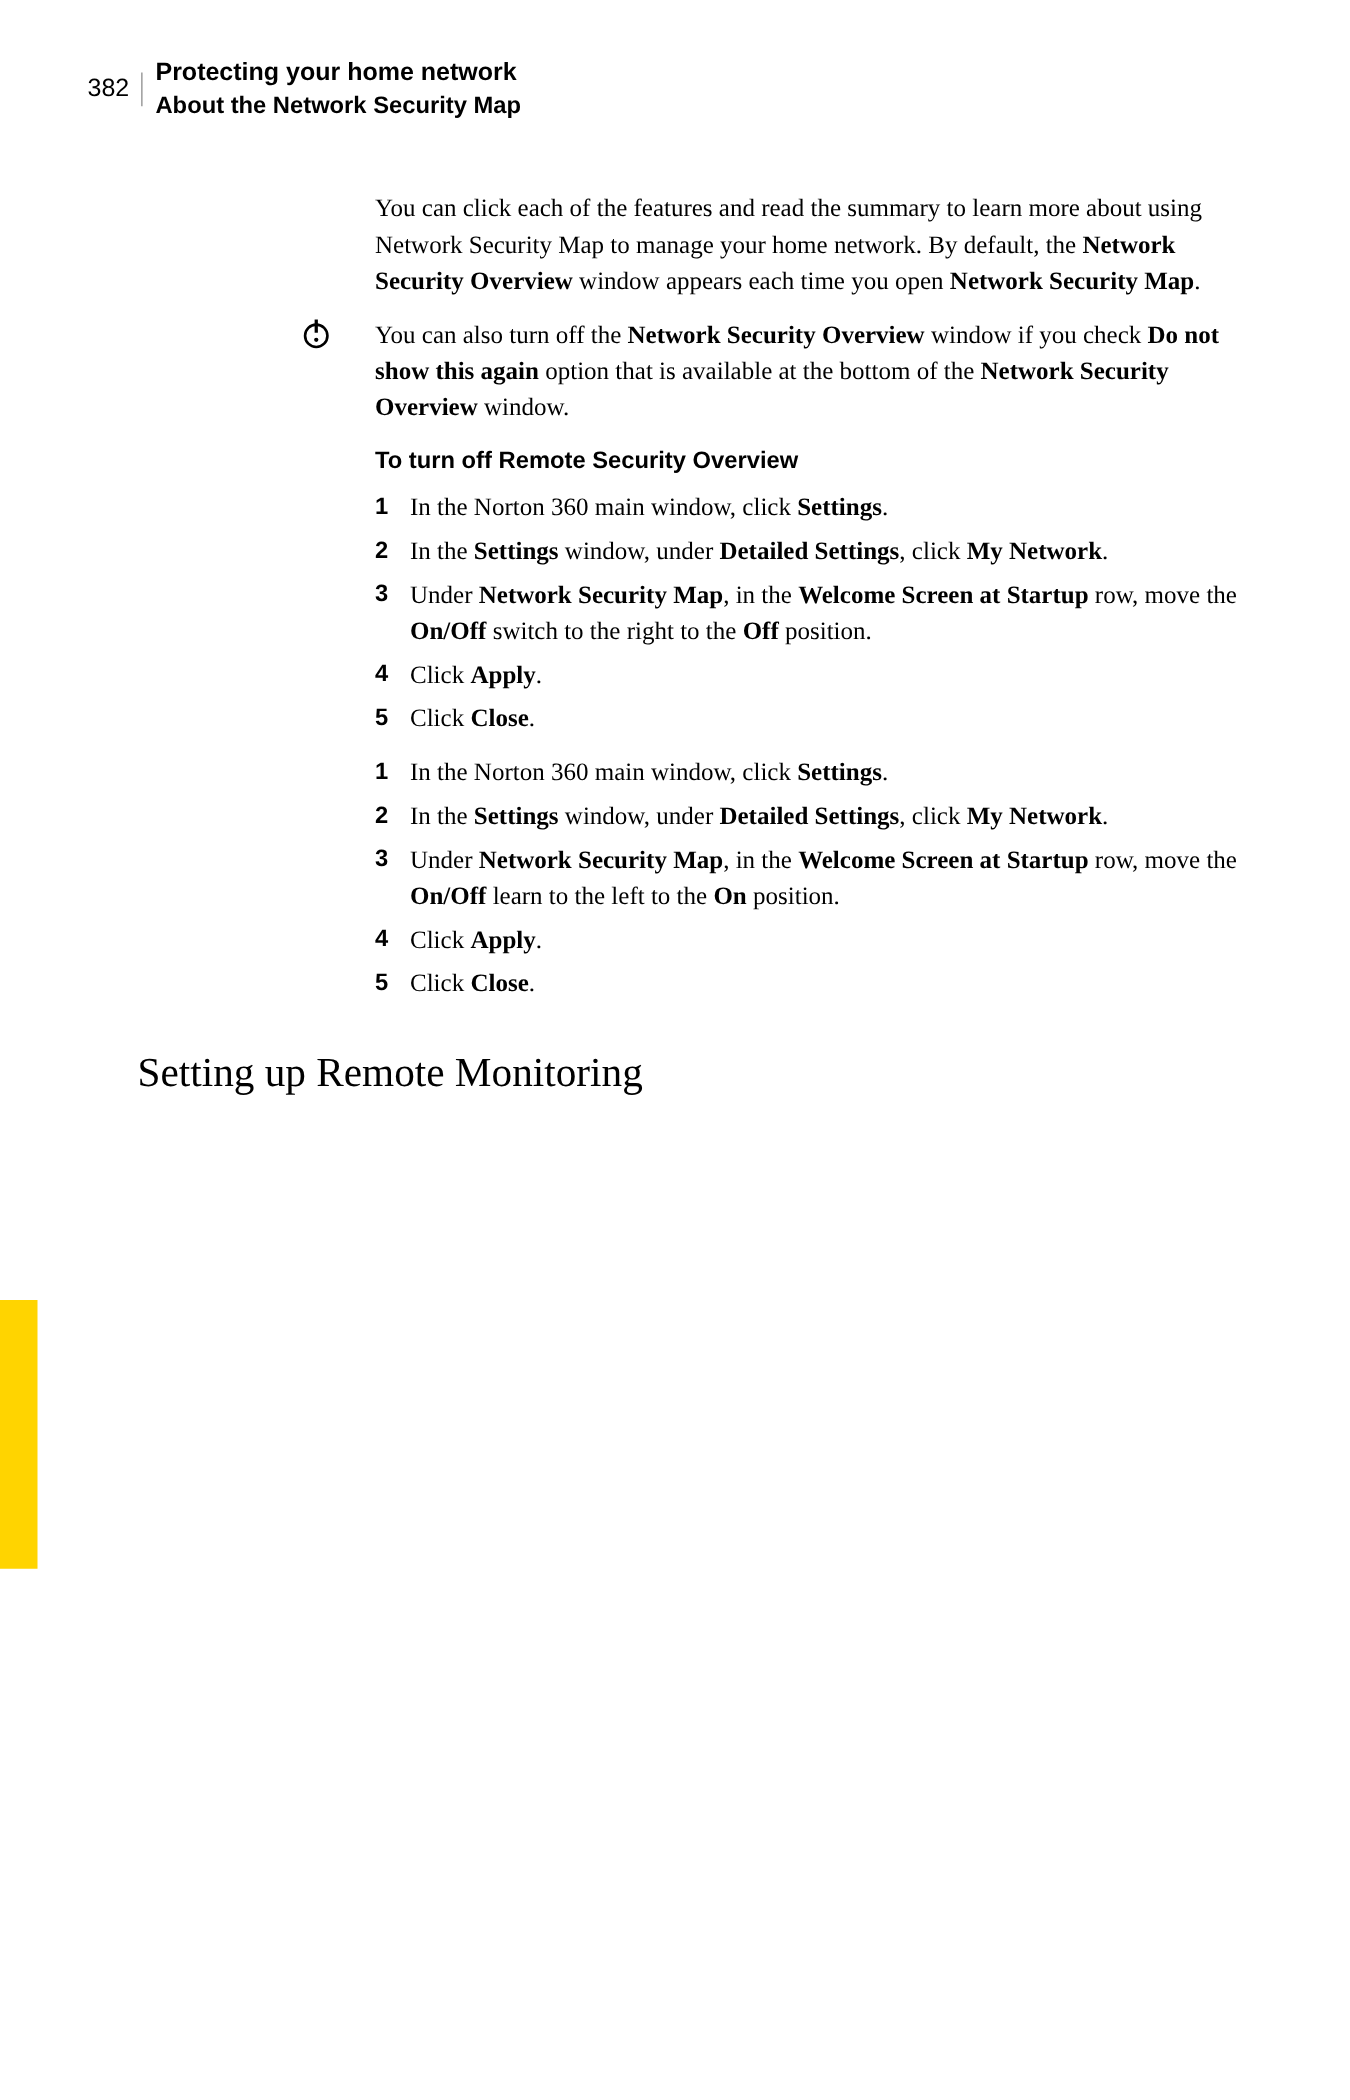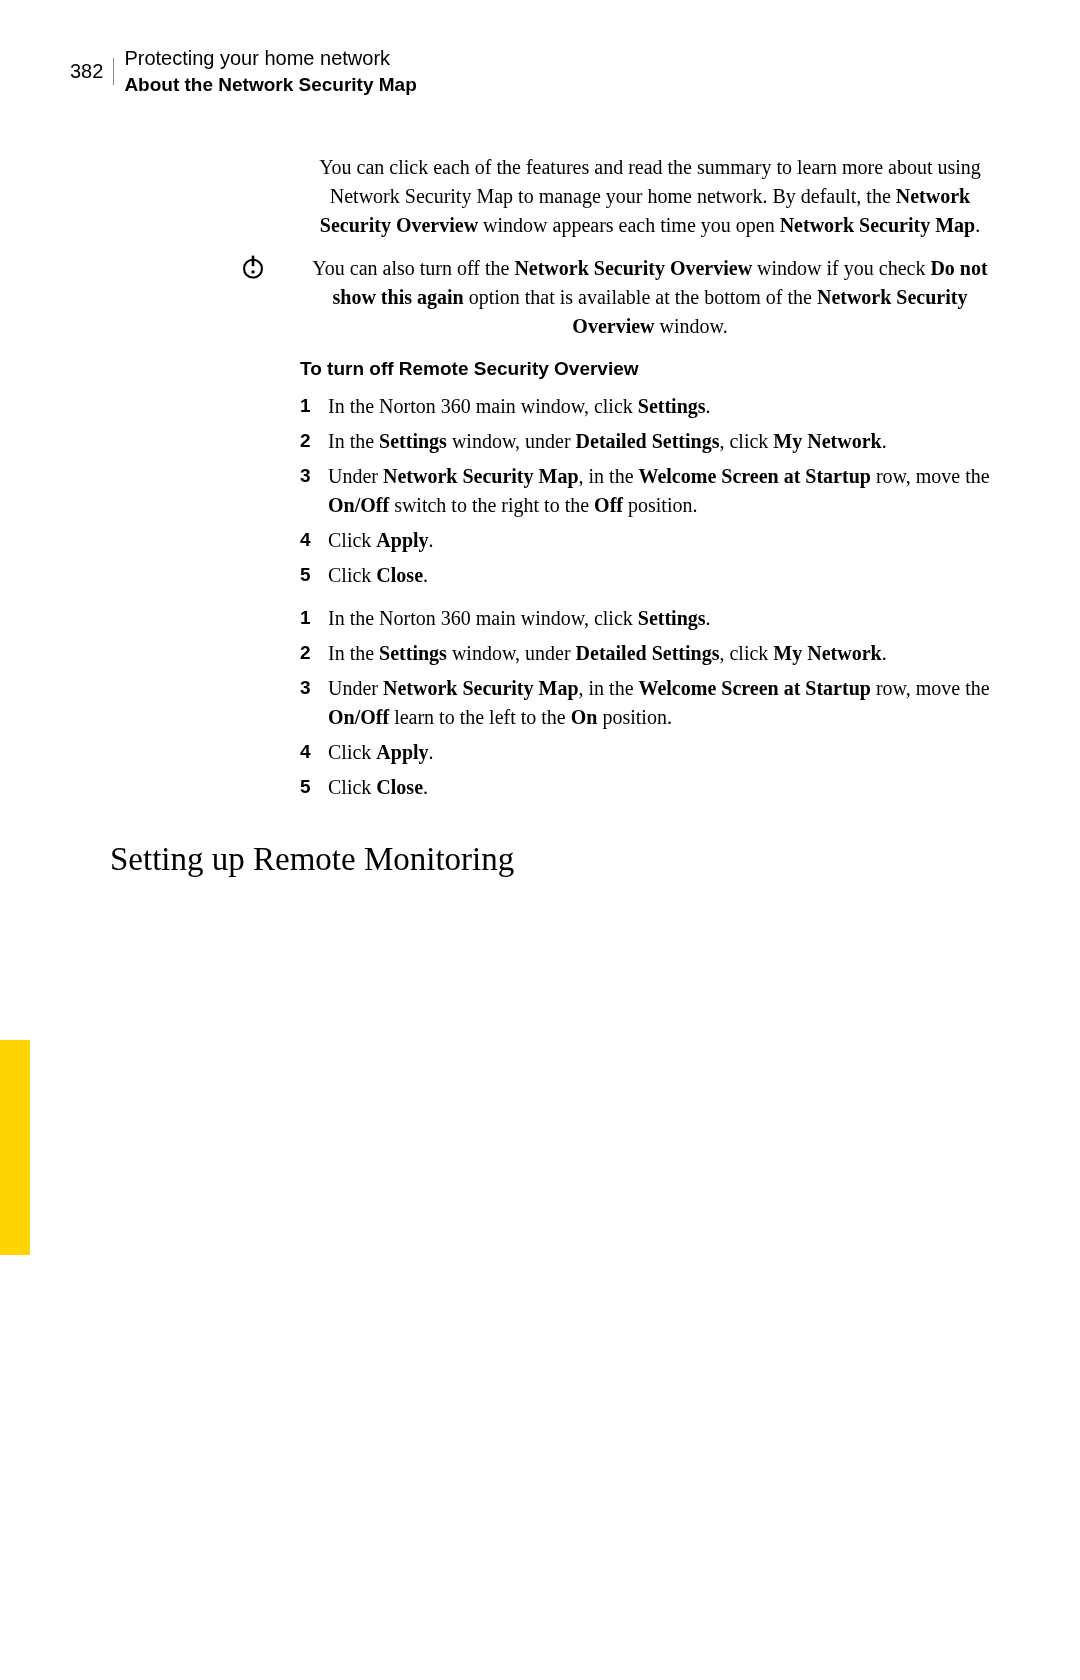--- a/index.html
+++ b/index.html
@@ -31,33 +31,33 @@
     border-right: 1.5px solid #888;
     line-height: 1.35;
   }
   .header-titles {
     padding-left: 10px;
     font-family: Arial, Helvetica, sans-serif;
     line-height: 1.35;
   }
   .header-chapter {
     font-size: 20px;
-    font-weight: 400;
+    font-weight: 700;
   }
   .header-section {
     font-size: 19px;
     font-weight: 700;
   }
   .content-col {
     margin-left: 230px;
     margin-right: 10px;
   }
   .para {
     margin: 0 0 14px 0;
-    text-align: center;
+    text-align: left;
   }
   .note-row {
     position: relative;
   }
   .note-icon {
     position: absolute;
     left: -60px;
     top: 0;
     width: 26px;
     height: 26px;

